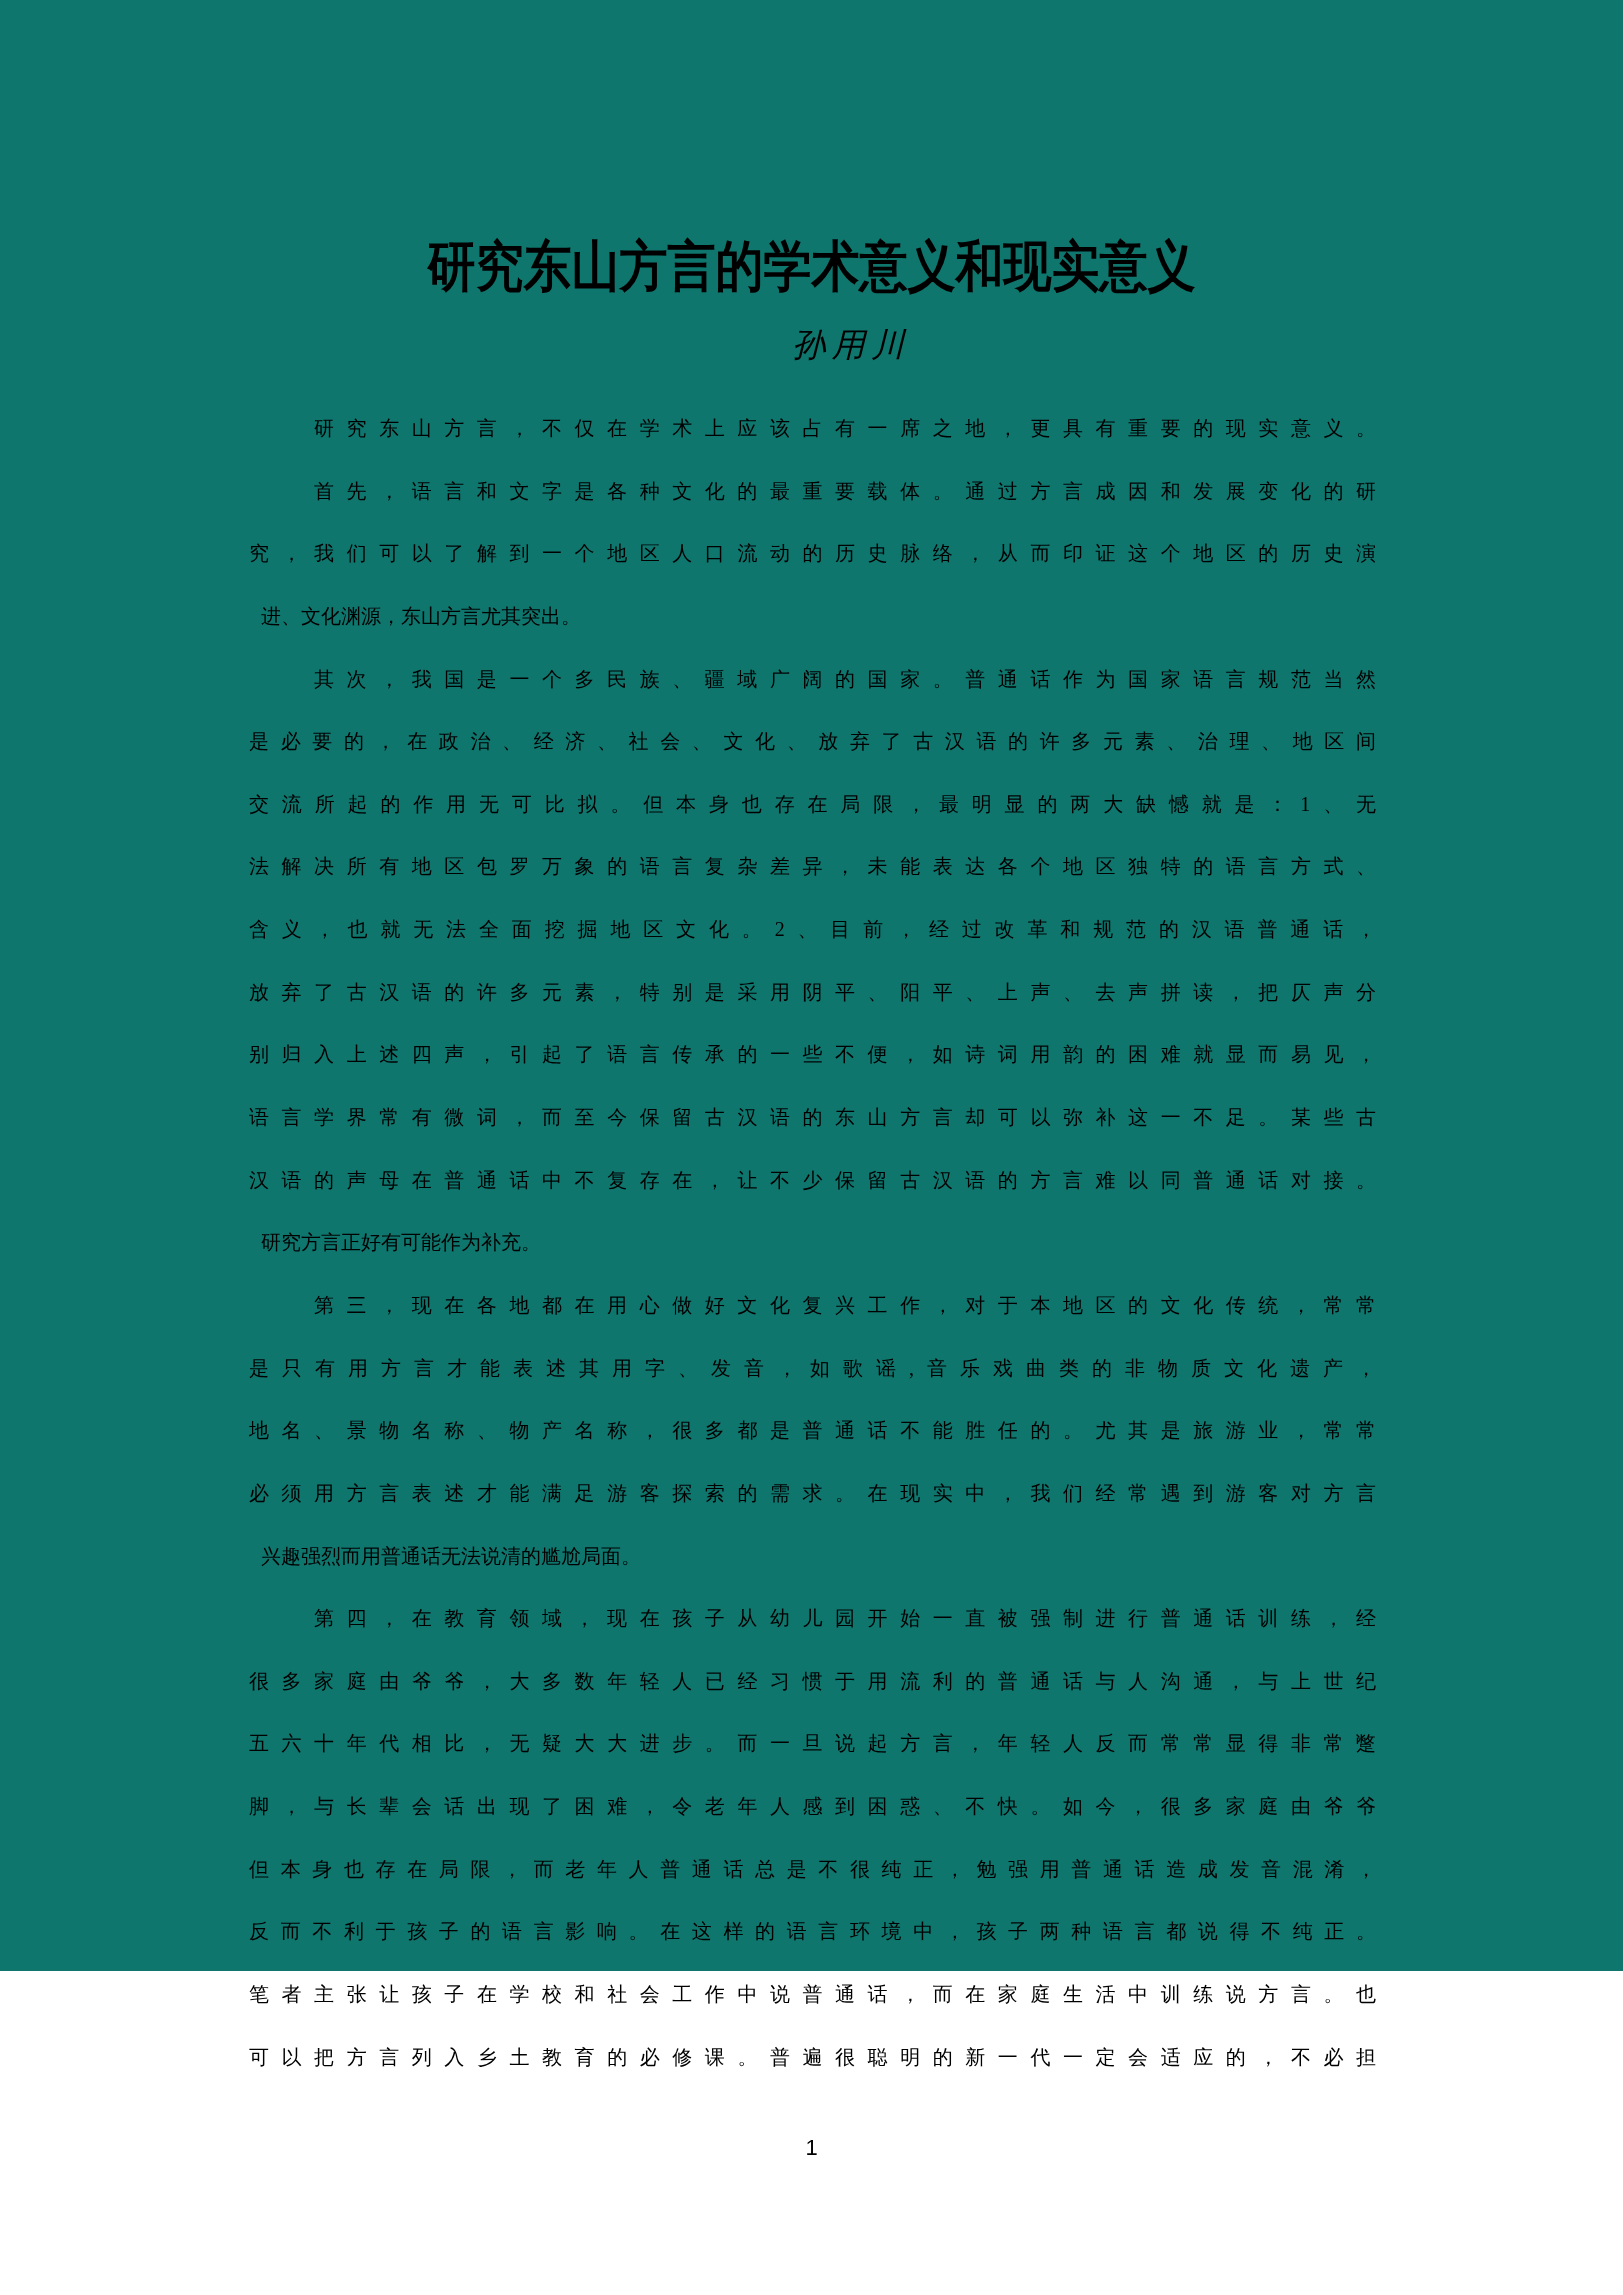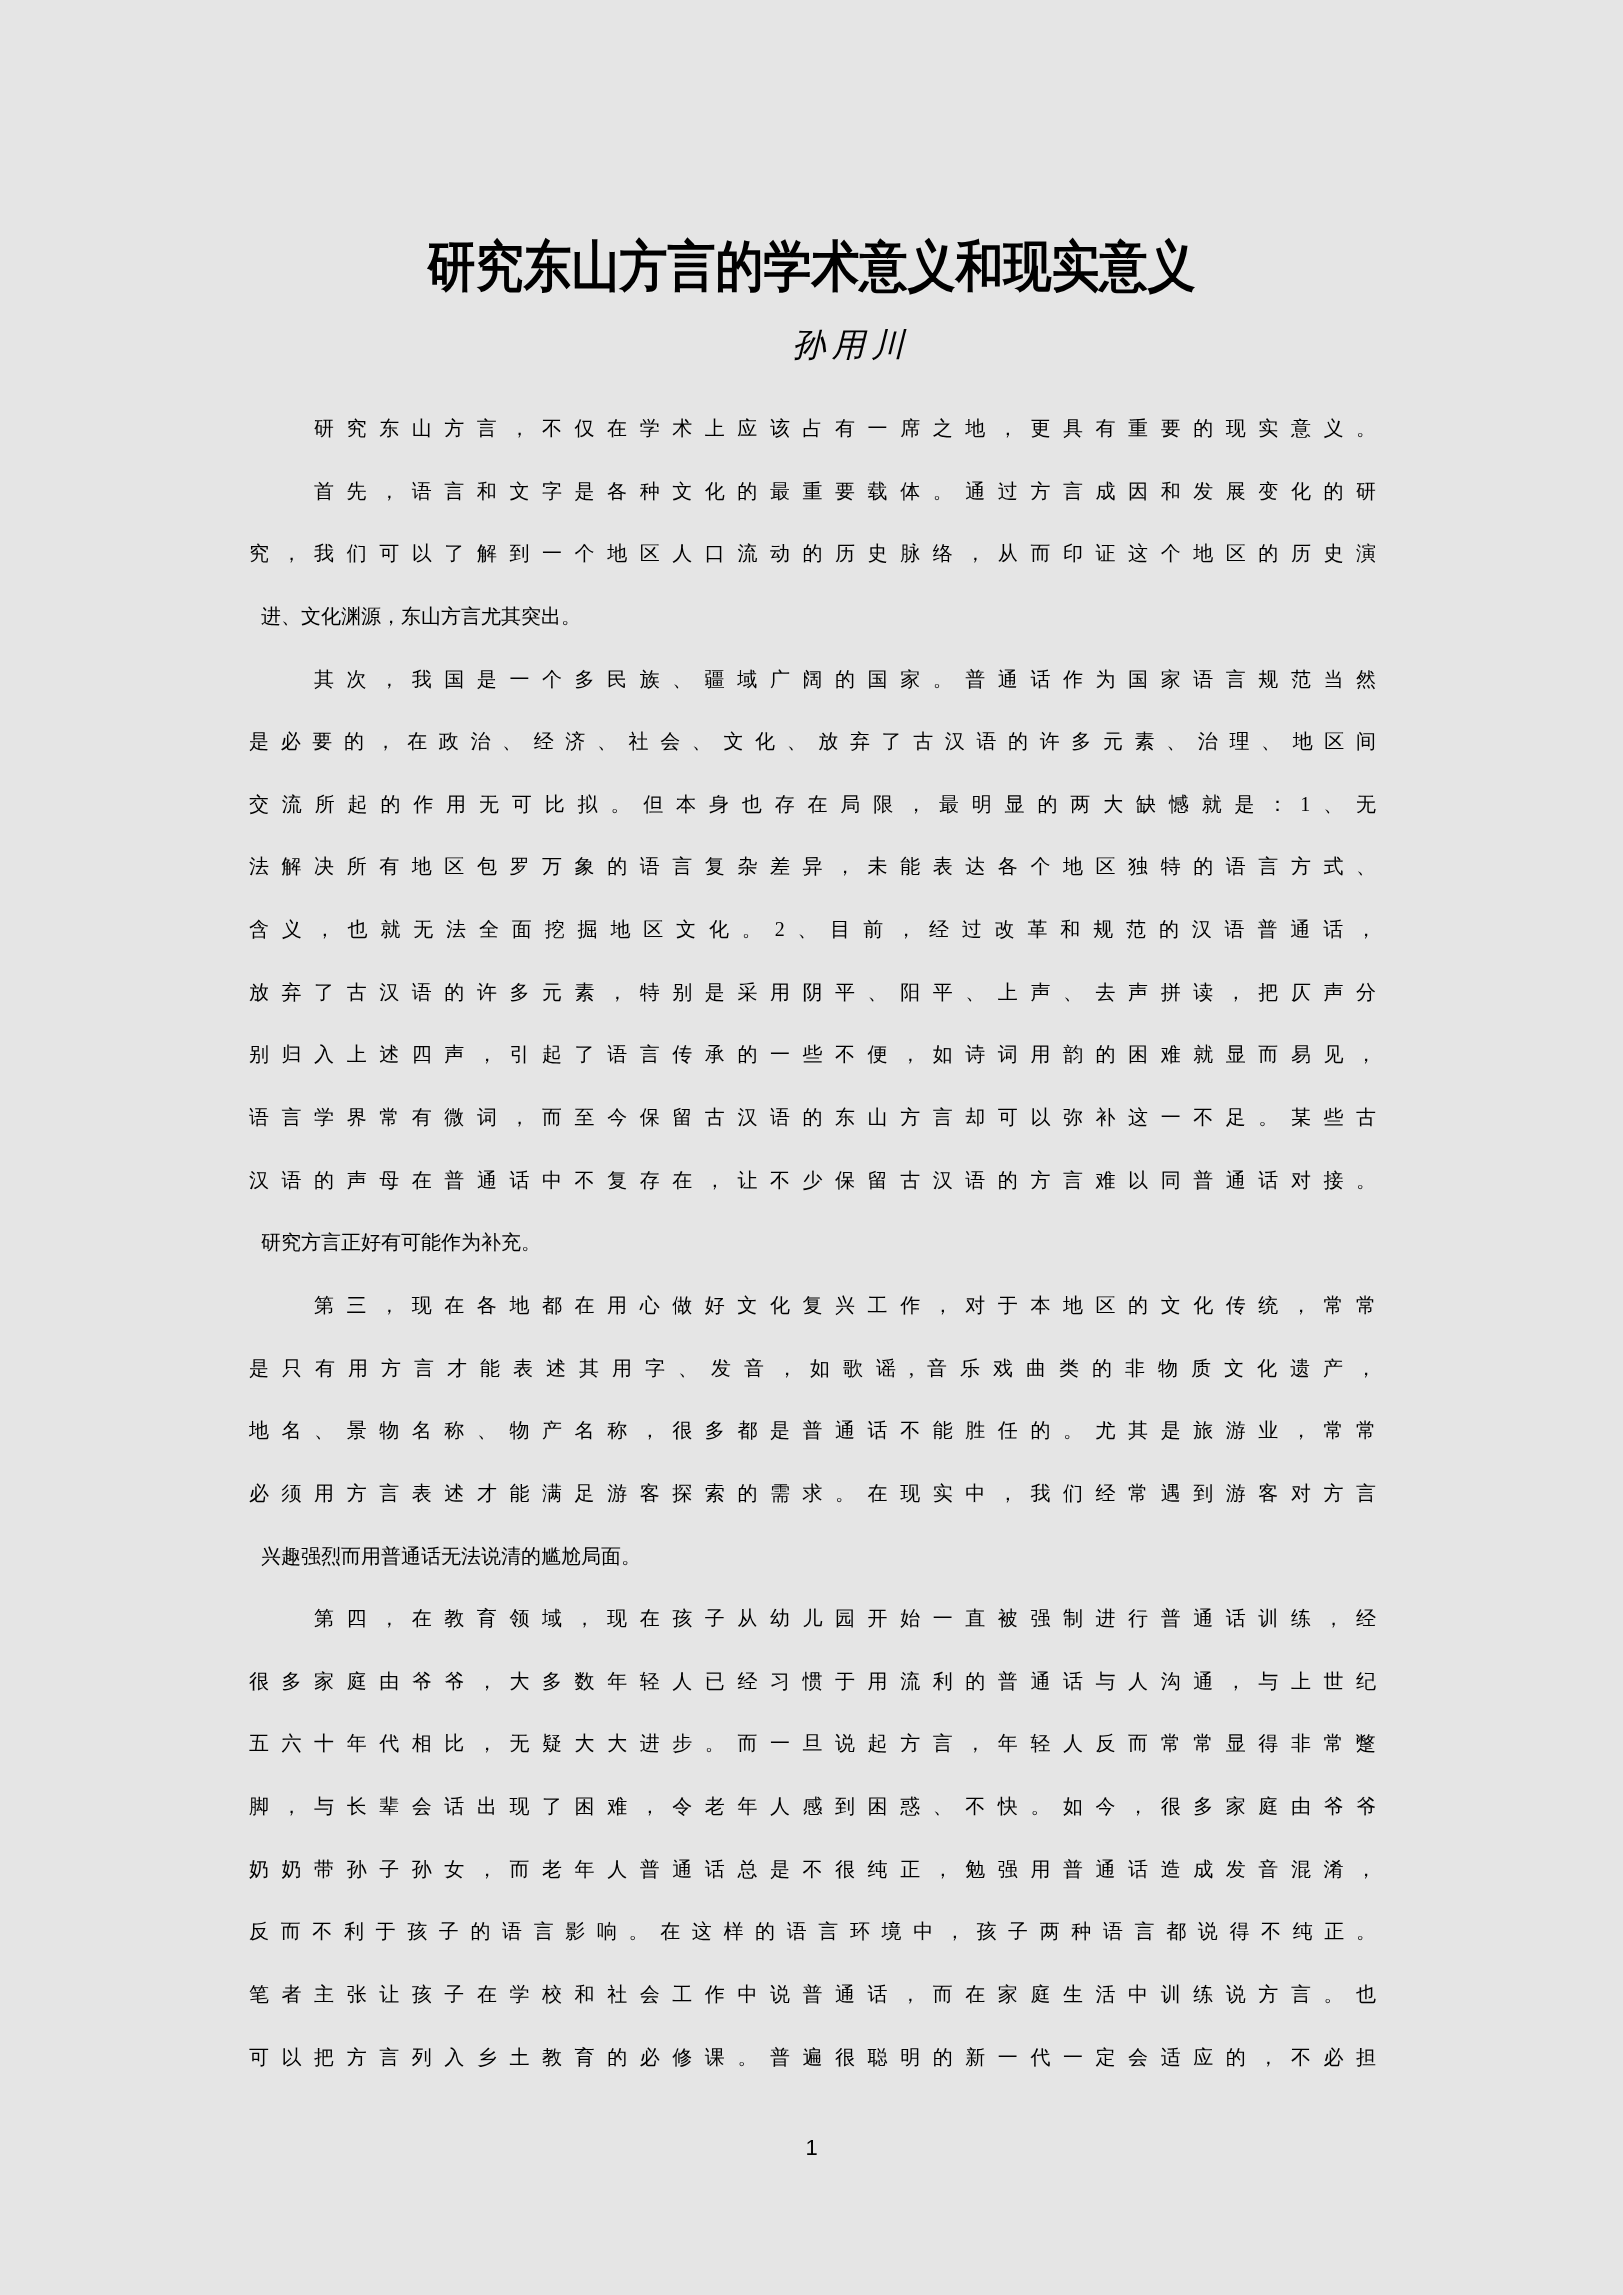--- a/index.html
+++ b/index.html
@@ -1,17 +1,17 @@
 <!DOCTYPE html>
 <html style="font-size:10.5px"><head>
 <meta charset="utf-8">
 <style>
   html, body { margin: 0; padding: 0; background: #ffffff; }
   body { width: 1623px; height: 2295px; position: relative; overflow: hidden; }
-  .page { position: absolute; left: 0; top: 0; width: 1623px; height: 2295px; background: #e5e5e5; color: #000000; }
+  .page { position: absolute; left: 0; top: 0; width: 1623px; height: 1971px; background: #0f766e; color: #000000; }
   .title {
     position: absolute; left: 0; width: 1623px; top: 230px; height: 72px;
     text-align: center; font-family: "DejaVu Sans", sans-serif; font-size: 48px; line-height: 72px;
     font-weight: 600; letter-spacing: 0px; color: #000;
     transform: scaleY(1.14); transform-origin: center center; white-space: nowrap;
   }
   .author {
     position: absolute; left: 0; width: 1623px; top: 322px; height: 46px;
     text-align: center; font-family: "DejaVu Serif", serif; font-style: italic;
     font-size: 33px; line-height: 46px; letter-spacing: 6.5px; color: #000; white-space: nowrap; margin-left: 40px;
@@ -69,21 +69,21 @@
       <div class="line" style="top:1002px">地名、景物名称、物产名称，很多都是普通话不能胜任的。尤其是旅游业，常常</div>
       <div class="line" style="top:1065px">必须用方言表述才能满足游客探索的需求。在现实中，我们经常遇到游客对方言</div>
       <div class="line last" style="top:1128px">兴趣强烈而用普通话无法说清的尴尬局面。</div>
     </div>
 
     <div>
       <div class="line indent" style="top:1190px">第四，在教育领域，现在孩子从幼儿园开始一直被强制进行普通话训练，经</div>
       <div class="line" style="top:1253px">很多家庭由爷爷，大多数年轻人已经习惯于用流利的普通话与人沟通，与上世纪</div>
       <div class="line" style="top:1315px">五六十年代相比，无疑大大进步。而一旦说起方言，年轻人反而常常显得非常蹩</div>
       <div class="line" style="top:1378px">脚，与长辈会话出现了困难，令老年人感到困惑、不快。如今，很多家庭由爷爷</div>
-      <div class="line" style="top:1441px">奶奶带孙子孙女，而老年人普通话总是不很纯正，勉强用普通话造成发音混淆，</div>
+      <div class="line" style="top:1441px">但本身也存在局限，而老年人普通话总是不很纯正，勉强用普通话造成发音混淆，</div>
       <div class="line" style="top:1503px">反而不利于孩子的语言影响。在这样的语言环境中，孩子两种语言都说得不纯正。</div>
       <div class="line" style="top:1566px">笔者主张让孩子在学校和社会工作中说普通话，而在家庭生活中训练说方言。也</div>
       <div class="line" style="top:1629px">可以把方言列入乡土教育的必修课。普遍很聪明的新一代一定会适应的，不必担</div>
     </div>
 
   </div>
 
   <div class="page-number">1</div>
 </div>
 

